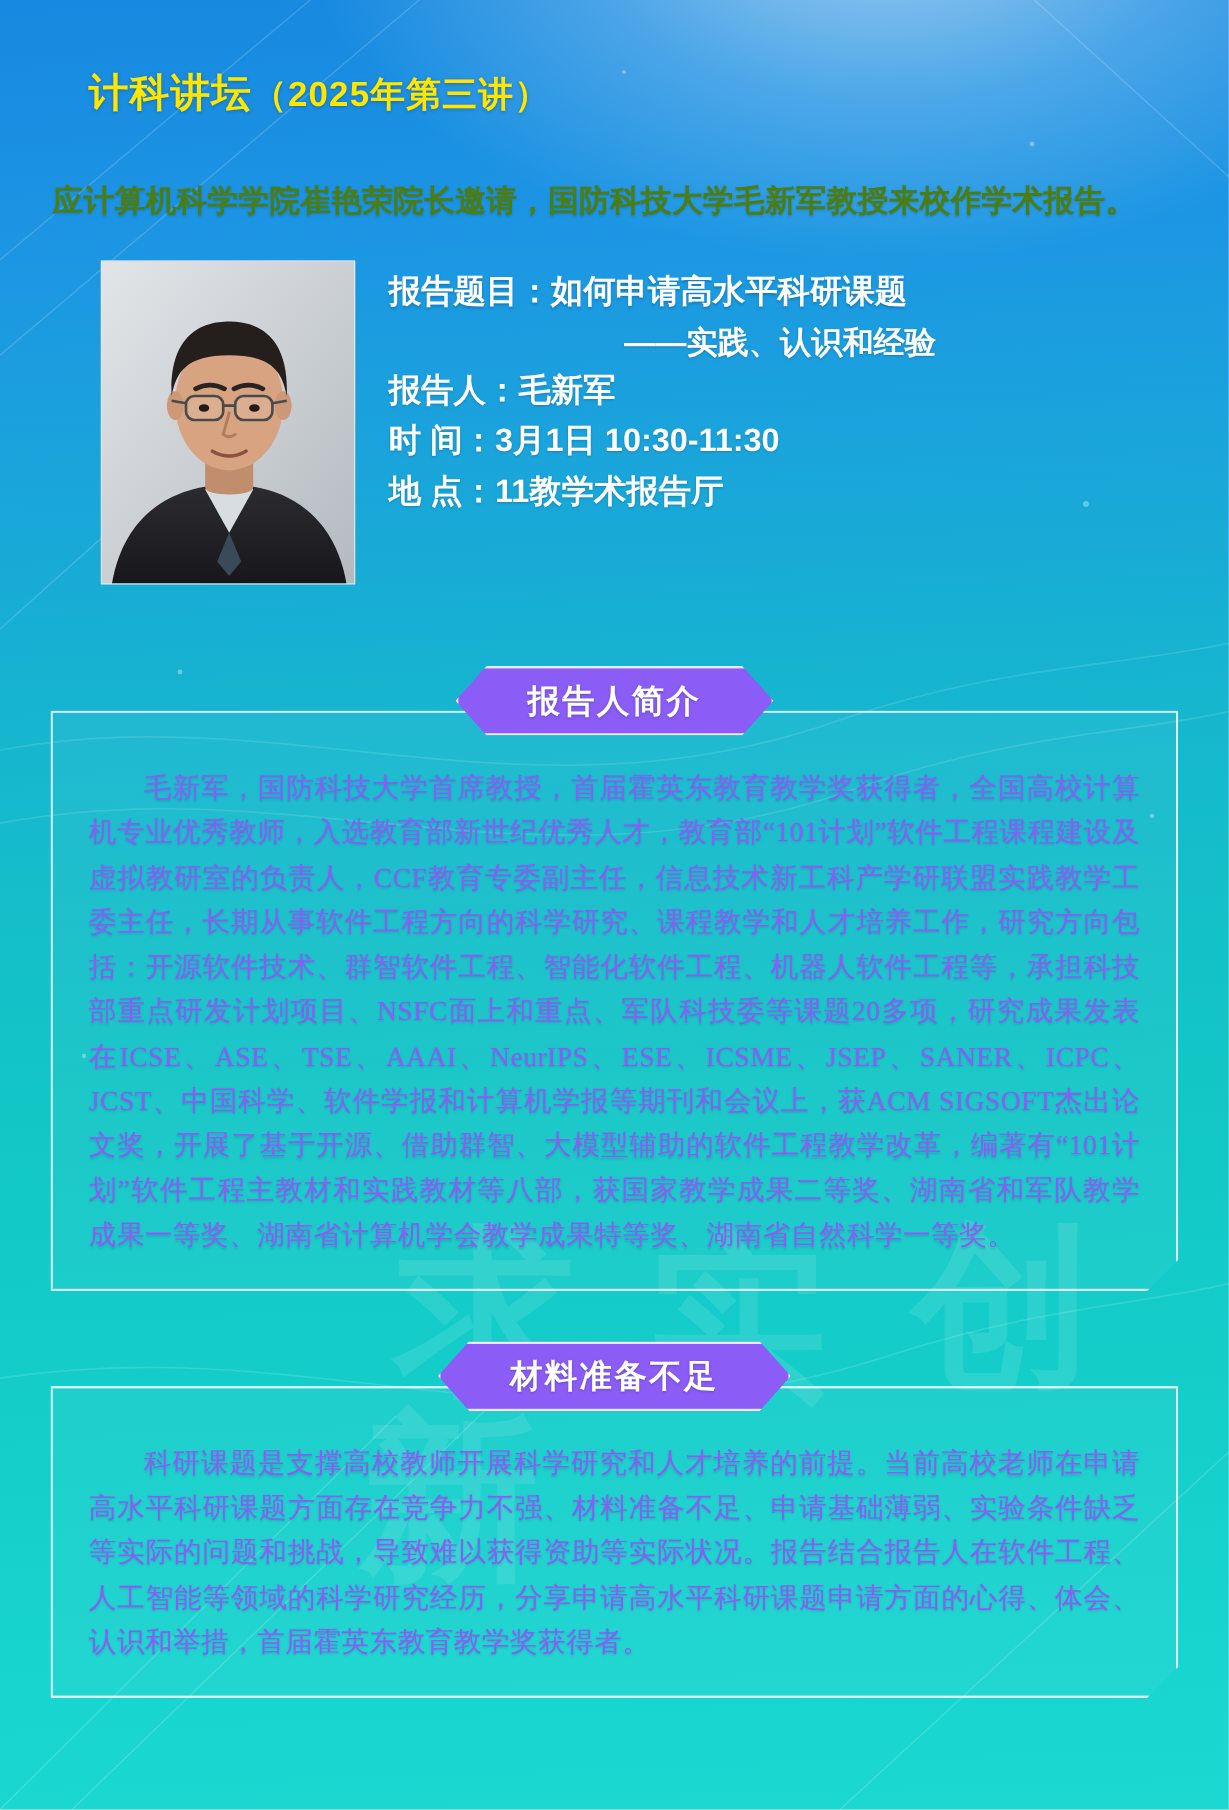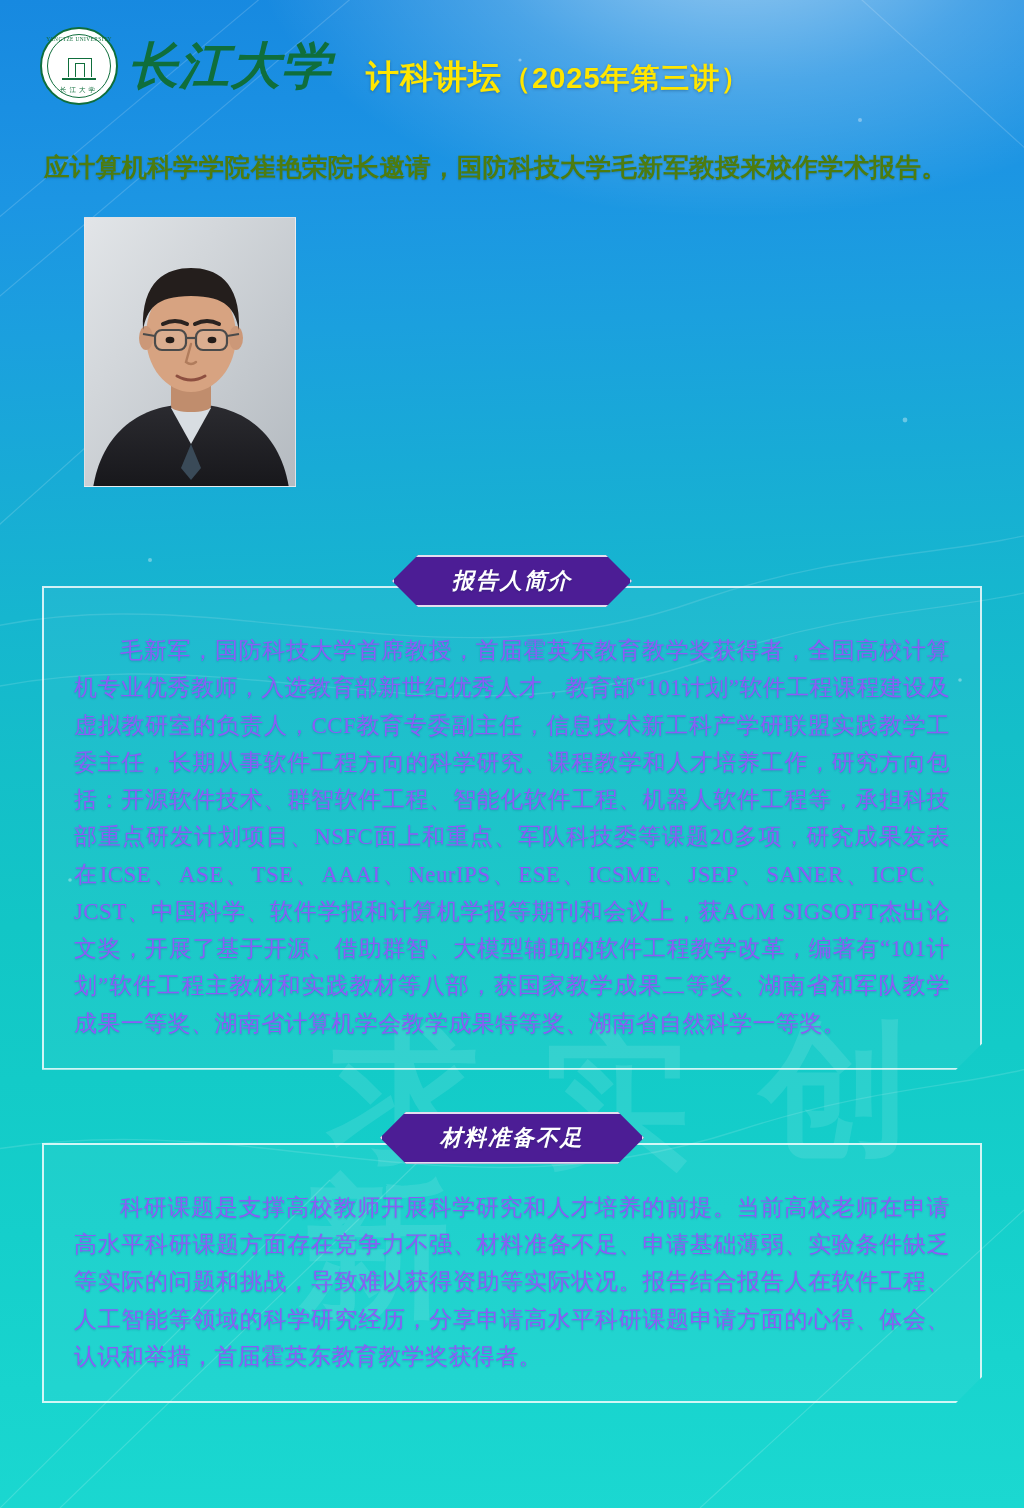--- a/index.html
+++ b/index.html
@@ -174,28 +174,27 @@
     position: relative;
     z-index: 6;
     display: flex;
     justify-content: center;
     margin-top: 12px;
   }
   .sec-head {
     position: relative;
     padding: 9px 58px;
     color: #ffffff;
-    font-size: 22px;
+    font-size: 27px;
     font-weight: bold;
     letter-spacing: 2px;
-    background: #4c1d95;
+    background: #8b5cf6;
     border: 2px solid rgba(255,255,255,0.85);
     clip-path: polygon(26px 0, calc(100% - 26px) 0, 100% 50%, calc(100% - 26px) 100%, 26px 100%, 0 50%);
     text-shadow: 0 1px 2px rgba(0,40,80,0.3);
-    font-style: italic;
   }
 
   
   .panel {
     position: relative;
     z-index: 5;
     margin: -21px 42px 0 42px;
     padding: 44px 30px 26px 30px;
     border: 2px solid rgba(255,255,255,0.80);
     clip-path: polygon(0 0, 100% 0, 100% calc(100% - 26px), calc(100% - 26px) 100%, 0 100%);
@@ -243,29 +242,20 @@
   </g>
   <g fill="rgba(255,255,255,0.10)" font-family="Liberation Serif, serif" font-size="150" font-weight="bold">
     <text x="330" y="1145">求</text>
     <text x="540" y="1150">实</text>
     <text x="760" y="1140">创</text>
     <text x="300" y="1300">新</text>
   </g>
 </svg>
 
 <div class="header">
-  <div class="logo-wrap">
-    <div class="logo-seal">
-      <div class="inner-ring"></div>
-      <div class="seal-top">YANGTZE UNIVERSITY</div>
-      <div class="seal-art"></div>
-      <div class="seal-bottom">长江大学</div>
-    </div>
-    <div class="logo-name">长江大学</div>
-  </div>
   <div class="header-title">
     <span>计科讲坛</span><span class="sub">（2025年第三讲）</span>
   </div>
 </div>
 
 <div class="invite-line">应计算机科学学院崔艳荣院长邀请，国防科技大学毛新军教授来校作学术报告。</div>
 
 <div class="info-row">
   <div class="portrait">
     <svg width="212" height="270" viewBox="0 0 212 270">
@@ -307,20 +297,35 @@
       </g>
 
       <ellipse cx="85" cy="122" rx="4.4" ry="3.2" fill="#241c18"></ellipse>
       <ellipse cx="127" cy="122" rx="4.4" ry="3.2" fill="#241c18"></ellipse>
 
       <path d="M106,126 l-5,18 q5,4 10,0" stroke="#b07c5c" stroke-width="2.4" fill="none" stroke-linecap="round"></path>
 
       <path d="M92,158 q14,8 28,0" stroke="#8d4f40" stroke-width="3" fill="none" stroke-linecap="round"></path>
     </svg>
   </div>
+  <div class="info-text">
+    <div class="line">
+      <span class="label">报告题目：</span><span>如何申请高水平科研课题</span>
+    </div>
+    <div class="line sub">——实践、认识和经验</div>
+    <div class="line">
+      <span class="label">报告人：</span><span>毛新军</span>
+    </div>
+    <div class="line">
+      <span class="label">时 间：</span><span>3月1日 10:30-11:30</span>
+    </div>
+    <div class="line">
+      <span class="label">地 点：</span><span>11教学术报告厅</span>
+    </div>
+  </div>
 </div>
 
 <div class="spacer-sec"></div>
 
 <div class="sec-head-wrap">
   <div class="sec-head">报告人简介</div>
 </div>
 <div class="panel" id="speaker-bio-panel">
   <p>毛新军，国防科技大学首席教授，首届霍英东教育教学奖获得者，全国高校计算机专业优秀教师，入选教育部新世纪优秀人才，教育部“101计划”软件工程课程建设及虚拟教研室的负责人，CCF教育专委副主任，信息技术新工科产学研联盟实践教学工委主任，长期从事软件工程方向的科学研究、课程教学和人才培养工作，研究方向包括：开源软件技术、群智软件工程、智能化软件工程、机器人软件工程等，承担科技部重点研发计划项目、NSFC面上和重点、军队科技委等课题20多项，研究成果发表在ICSE、ASE、TSE、AAAI、NeurIPS、ESE、ICSME、JSEP、SANER、ICPC、JCST、中国科学、软件学报和计算机学报等期刊和会议上，获ACM SIGSOFT杰出论文奖，开展了基于开源、借助群智、大模型辅助的软件工程教学改革，编著有“101计划”软件工程主教材和实践教材等八部，获国家教学成果二等奖、湖南省和军队教学成果一等奖、湖南省计算机学会教学成果特等奖、湖南省自然科学一等奖。</p>
 </div>

